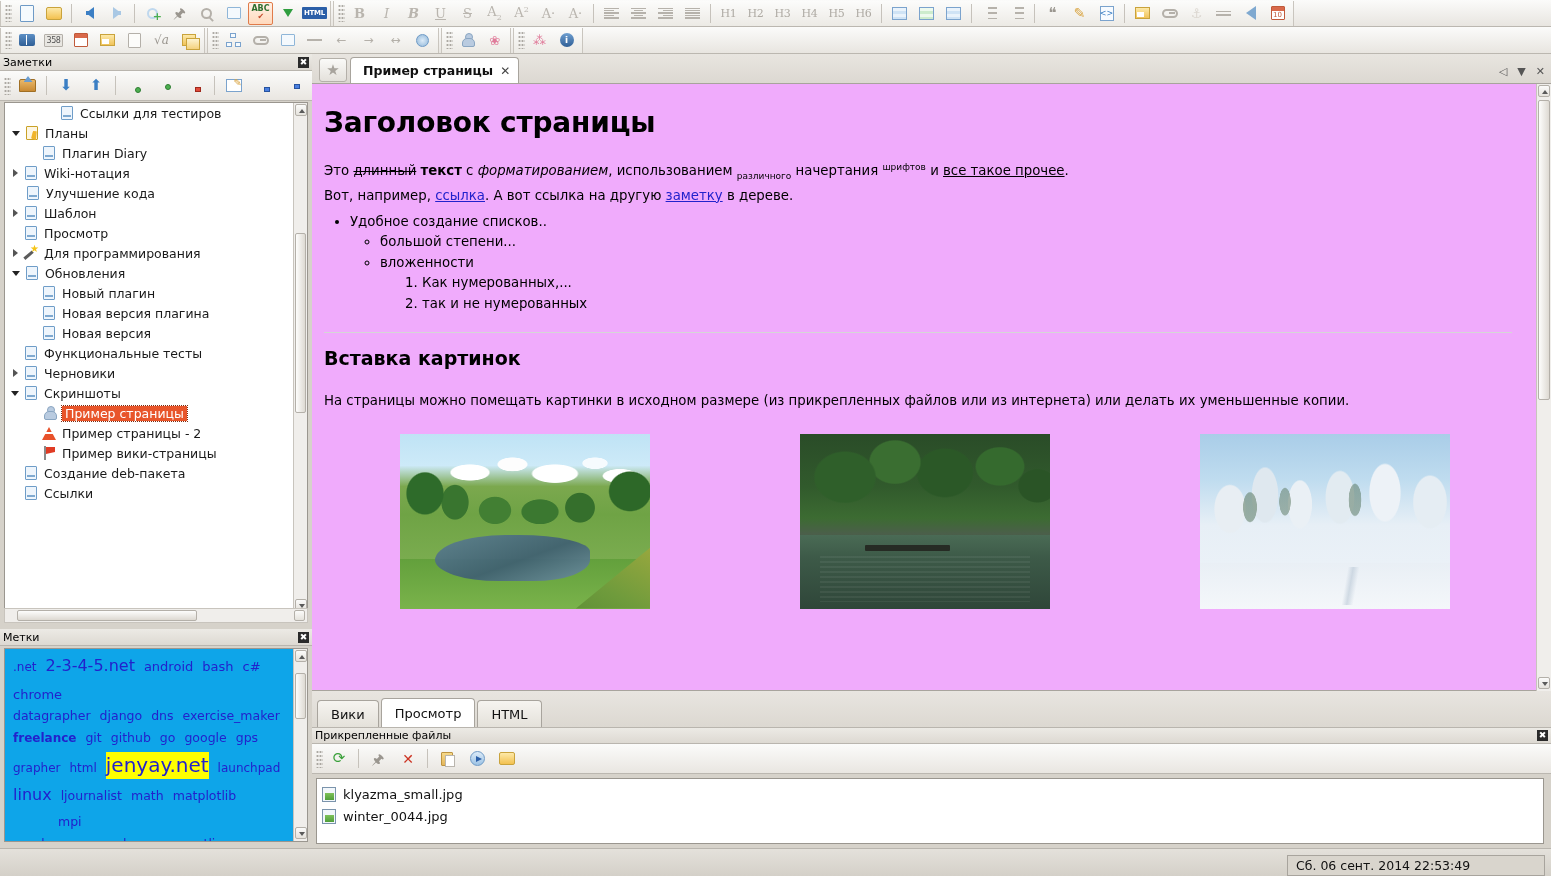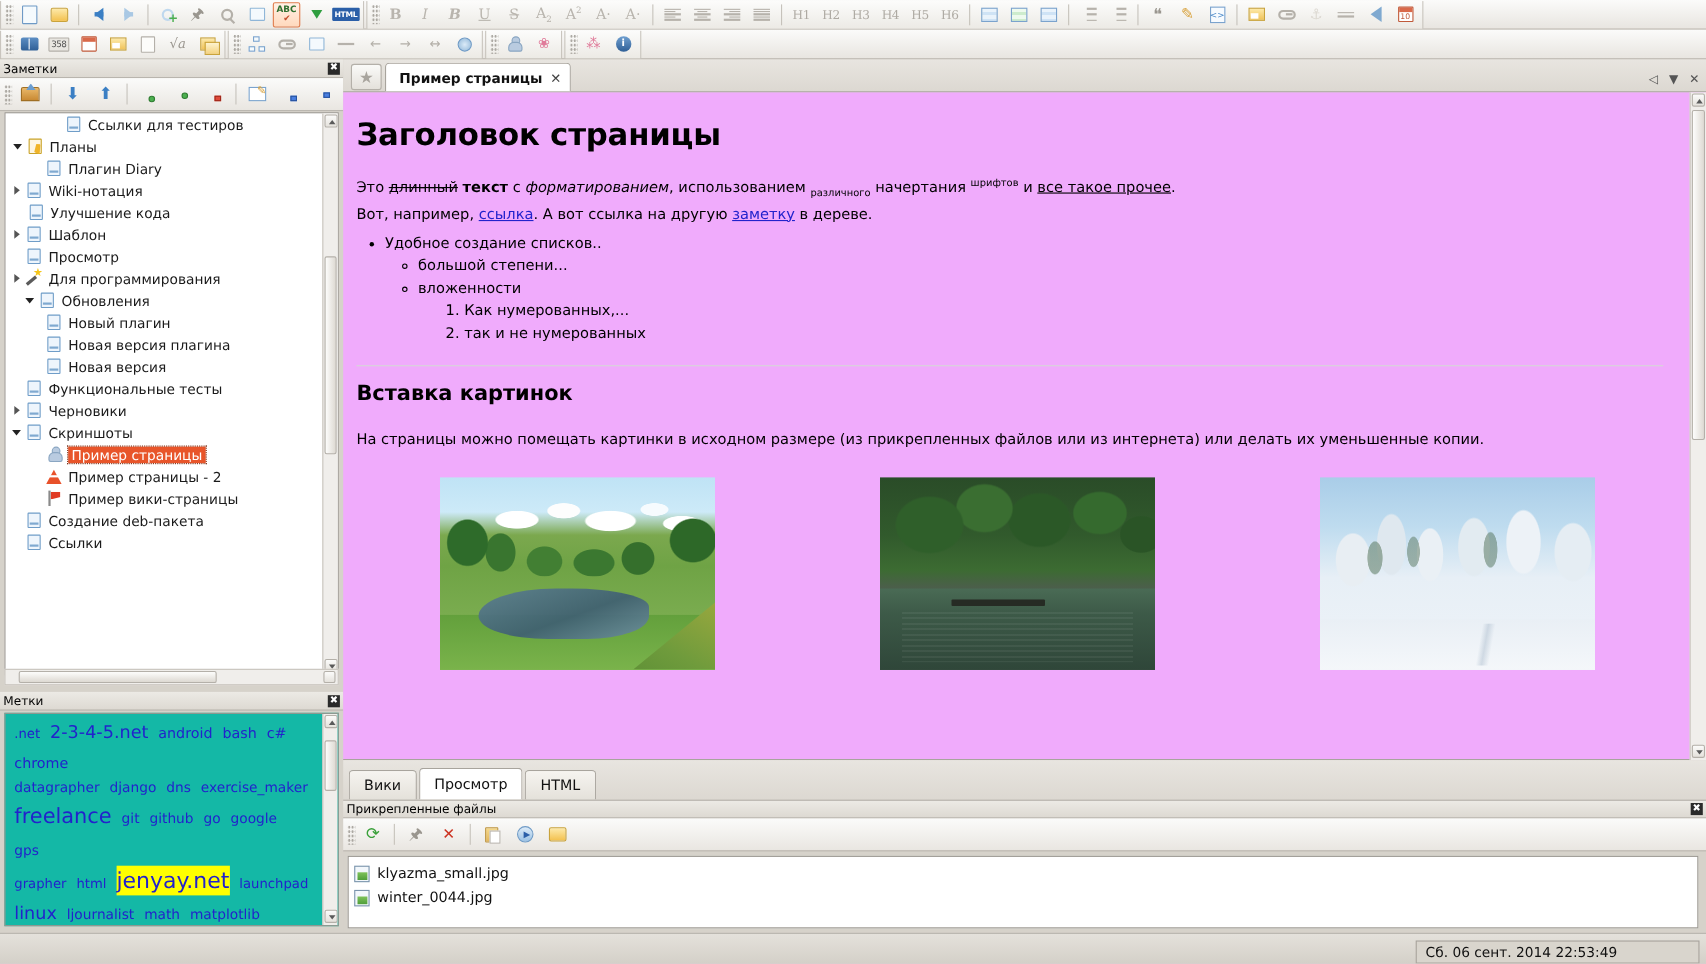--- a/index.html
+++ b/index.html
@@ -121,21 +121,21 @@
   .sc-arr-u{width:12px;height:12px;margin:1px auto;background:linear-gradient(#fbfbfa,#e5e2dc);border:1px solid #b4b0a9;border-radius:2px;position:relative;}
   .sc-arr-u:after{content:"";position:absolute;left:3px;top:4px;border-bottom:4px solid #5a5a5a;border-left:3px solid transparent;border-right:3px solid transparent;}
   .sc-arr-d{width:12px;height:12px;margin:1px auto;background:linear-gradient(#fbfbfa,#e5e2dc);border:1px solid #b4b0a9;border-radius:2px;position:relative;}
   .sc-arr-d:after{content:"";position:absolute;left:3px;top:4px;border-top:4px solid #5a5a5a;border-left:3px solid transparent;border-right:3px solid transparent;}
   .sc-thumb{position:absolute;left:1px;width:11px;background:linear-gradient(90deg,#fdfdfc,#dedad3);border:1px solid #b4b0a9;border-radius:2px;}
   .tree-hscroll{position:absolute;left:4px;bottom:6px;width:304px;height:15px;background:#f0eeeb;border:1px solid #c8c4bd;}
   .hs-thumb{position:absolute;left:12px;top:1px;width:180px;height:11px;background:linear-gradient(#fdfdfc,#ddd9d2);border:1px solid #b4b0a9;border-radius:2px;}
 
   
   #tags-panel{position:absolute;top:575px;left:0;width:312px;height:219px;background:#d6d2ca;}
-  #tags-box{position:absolute;top:19px;left:4px;width:304px;height:194px;background:#14b8a6;border:1px solid #9a968f;overflow:hidden;}
+  #tags-box{position:absolute;top:19px;left:4px;width:304px;height:194px;background:#0ea5e9;border:1px solid #9a968f;overflow:hidden;}
   #tags-inner{padding:6px 8px 0 8px;width:284px;}
   .tagrow{display:flex;align-items:baseline;flex-wrap:wrap;gap:9px;margin-bottom:5px;line-height:1.35;}
   .tag{color:#2222cc;white-space:nowrap;}
   .tag.hl{background:#ffff00;}
   .tags-vscroll{position:absolute;right:0;top:0;width:14px;height:192px;background:#f0eeeb;border-left:1px solid #c8c4bd;}
 
   
   #right-col{position:absolute;left:312px;top:0;width:1239px;height:794px;}
 
   
@@ -693,21 +693,21 @@
               </div>
               <div class="tnode" style="padding-left: 2px;">
                 <span class="tw">
                   <span class="arr-r"></span>
                 </span>
                 <span class="tico">
                   <span class="ic-wand"></span>
                 </span>
                 <span class="tlabel">Для программирования</span>
               </div>
-              <div class="tnode" style="padding-left: 14px;">
+              <div class="tnode" style="padding-left: 3px;">
                 <span class="tw">
                   <span class="arr-d"></span>
                 </span>
                 <span class="tico">
                   <span class="ic-doc"></span>
                 </span>
                 <span class="tlabel">Обновления</span>
               </div>
               <div class="tnode" style="padding-left: 20px;">
                 <span class="tw"></span>
@@ -818,21 +818,21 @@
                 <span class="tag" style="font-size: 13px;">c#</span>
                 <span class="tag" style="font-size: 13px;">chrome</span>
               </div>
               <div class="tagrow">
                 <span class="tag" style="font-size: 12.5px;">datagrapher</span>
                 <span class="tag" style="font-size: 12.5px;">django</span>
                 <span class="tag" style="font-size: 12.5px;">dns</span>
                 <span class="tag" style="font-size: 12.5px;">exercise_maker</span>
               </div>
               <div class="tagrow">
-                <span class="tag" style="font-size: 19px;">freelance</span>
+                <span class="tag" style="font-size: 12px; font-weight: bold;">freelance</span>
                 <span class="tag" style="font-size: 12.5px;">git</span>
                 <span class="tag" style="font-size: 12.5px;">github</span>
                 <span class="tag" style="font-size: 12.5px;">go</span>
                 <span class="tag" style="font-size: 12.5px;">google</span>
                 <span class="tag" style="font-size: 12.5px;">gps</span>
               </div>
               <div class="tagrow">
                 <span class="tag" style="font-size: 12px;">grapher</span>
                 <span class="tag" style="font-size: 12px;">html</span>
                 <span class="tag hl" style="font-size: 20px;">jenyay.net</span>

